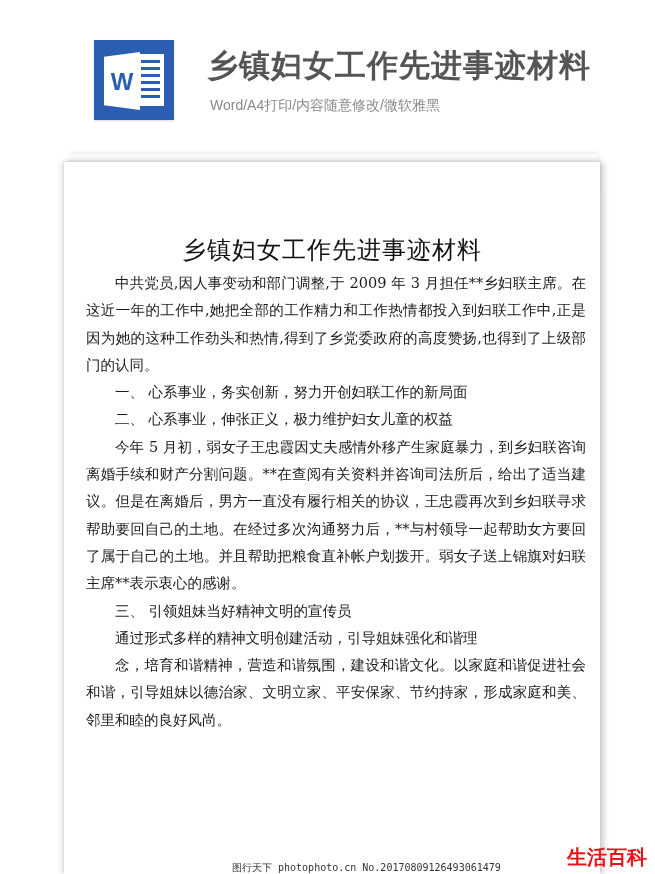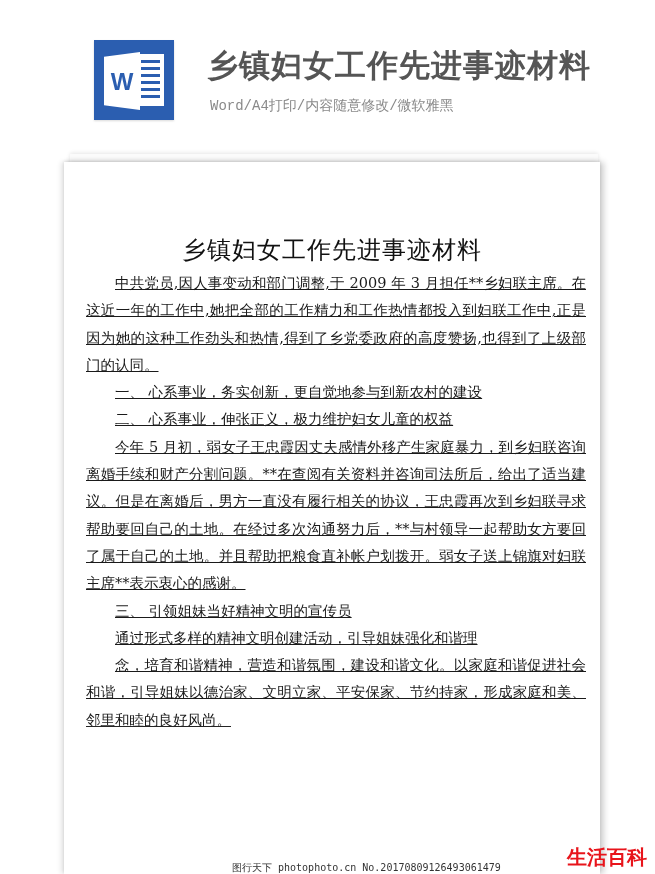--- a/index.html
+++ b/index.html
@@ -25,21 +25,21 @@
     position: absolute; left: 3px; top: 16px; width: 30px; text-align: center;
     font-family: "Liberation Sans", sans-serif; font-weight: bold; font-size: 24px; color: #2b5eb0;
   }
   .header-title {
     position: absolute; left: 207px; top: 45px;
     font-family: "DejaVu Sans", sans-serif; font-size: 31px; font-weight: bold;
     color: #555555; letter-spacing: 1px; white-space: nowrap;
   }
   .header-sub {
     position: absolute; left: 210px; top: 97px;
-    font-family: Liberation Mono, monospace; font-size: 14px; color: #8a8a8a; white-space: nowrap;
+    font-family: Liberation Sans, sans-serif; font-size: 14px; color: #8a8a8a; white-space: nowrap;
   }
 
   .page-stack-back {
     position: absolute; left: 70px; top: 154px; width: 528px; height: 40px;
     background: #fbfbfb; box-shadow: 0 -1px 4px rgba(0,0,0,0.10);
   }
   .page {
     position: absolute; left: 64px; top: 162px; width: 536px; height: 712px;
     background: #ffffff;
     box-shadow: -3px 0 5px rgba(0,0,0,0.10), 4px 0 6px rgba(0,0,0,0.18), 0 -1px 3px rgba(0,0,0,0.08);
@@ -52,21 +52,21 @@
   }
   .doc-title {
     position: absolute; left: 0; top: 72px; width: 100%; text-align: center;
     font-family: "DejaVu Sans", sans-serif; font-size: 24px; color: #111111; letter-spacing: 1px;
   }
   .doc-body {
     position: absolute; left: 22px; top: 108px; width: 500px;
     font-family: "DejaVu Serif", serif; font-size: 14.5px; line-height: 27.3px; color: #1a1a1a;
     text-align: justify;
   }
-  .doc-body p { text-indent: 2em; text-decoration: underline; }
+  .doc-body p { text-indent: 2em; }
   .doc-body p.heading { text-indent: 2em; }
 
   .footer-watermark {
     position: absolute; left: 232px; top: 861px;
     font-family: "DejaVu Sans Mono", monospace; font-size: 10px; color: #333333; white-space: nowrap;
   }
   .brand-mark {
     position: absolute; left: 567px; top: 844px;
     font-family: Liberation Sans, sans-serif; font-weight: bold; font-size: 20px; color: #e8141b;
     letter-spacing: 0px; white-space: nowrap;
@@ -92,21 +92,21 @@
   <div class="header-title">乡镇妇女工作先进事迹材料</div>
   <div class="header-sub">Word/A4打印/内容随意修改/微软雅黑</div>
 </div>
 
 <div class="page-stack-back"></div>
 
 <div class="page">
   <div class="doc-title">乡镇妇女工作先进事迹材料</div>
   <div class="doc-body">
     <p>中共党员,因人事变动和部门调整,于 2009 年 3 月担任**乡妇联主席。在这近一年的工作中,她把全部的工作精力和工作热情都投入到妇联工作中,正是因为她的这种工作劲头和热情,得到了乡党委政府的高度赞扬,也得到了上级部门的认同。</p>
-    <p class="heading">一、  心系事业，务实创新，更自觉地参与到新农村的建设</p>
+    <p class="heading">一、  心系事业，务实创新，努力开创妇联工作的新局面</p>
     <p class="heading">二、  心系事业，伸张正义，极力维护妇女儿童的权益</p>
     <p>今年 5 月初，弱女子王忠霞因丈夫感情外移产生家庭暴力，到乡妇联咨询离婚手续和财产分割问题。**在查阅有关资料并咨询司法所后，给出了适当建议。但是在离婚后，男方一直没有履行相关的协议，王忠霞再次到乡妇联寻求帮助要回自己的土地。在经过多次沟通努力后，**与村领导一起帮助女方要回了属于自己的土地。并且帮助把粮食直补帐户划拨开。弱女子送上锦旗对妇联主席**表示衷心的感谢。</p>
     <p class="heading">三、  引领姐妹当好精神文明的宣传员</p>
     <p>通过形式多样的精神文明创建活动，引导姐妹强化和谐理</p>
     <p>念，培育和谐精神，营造和谐氛围，建设和谐文化。以家庭和谐促进社会和谐，引导姐妹以德治家、文明立家、平安保家、节约持家，形成家庭和美、邻里和睦的良好风尚。</p>
   </div>
   <div class="page-fade"></div>
 </div>
 
 <div class="footer-watermark">图行天下 photophoto.cn  No.20170809126493061479</div>

